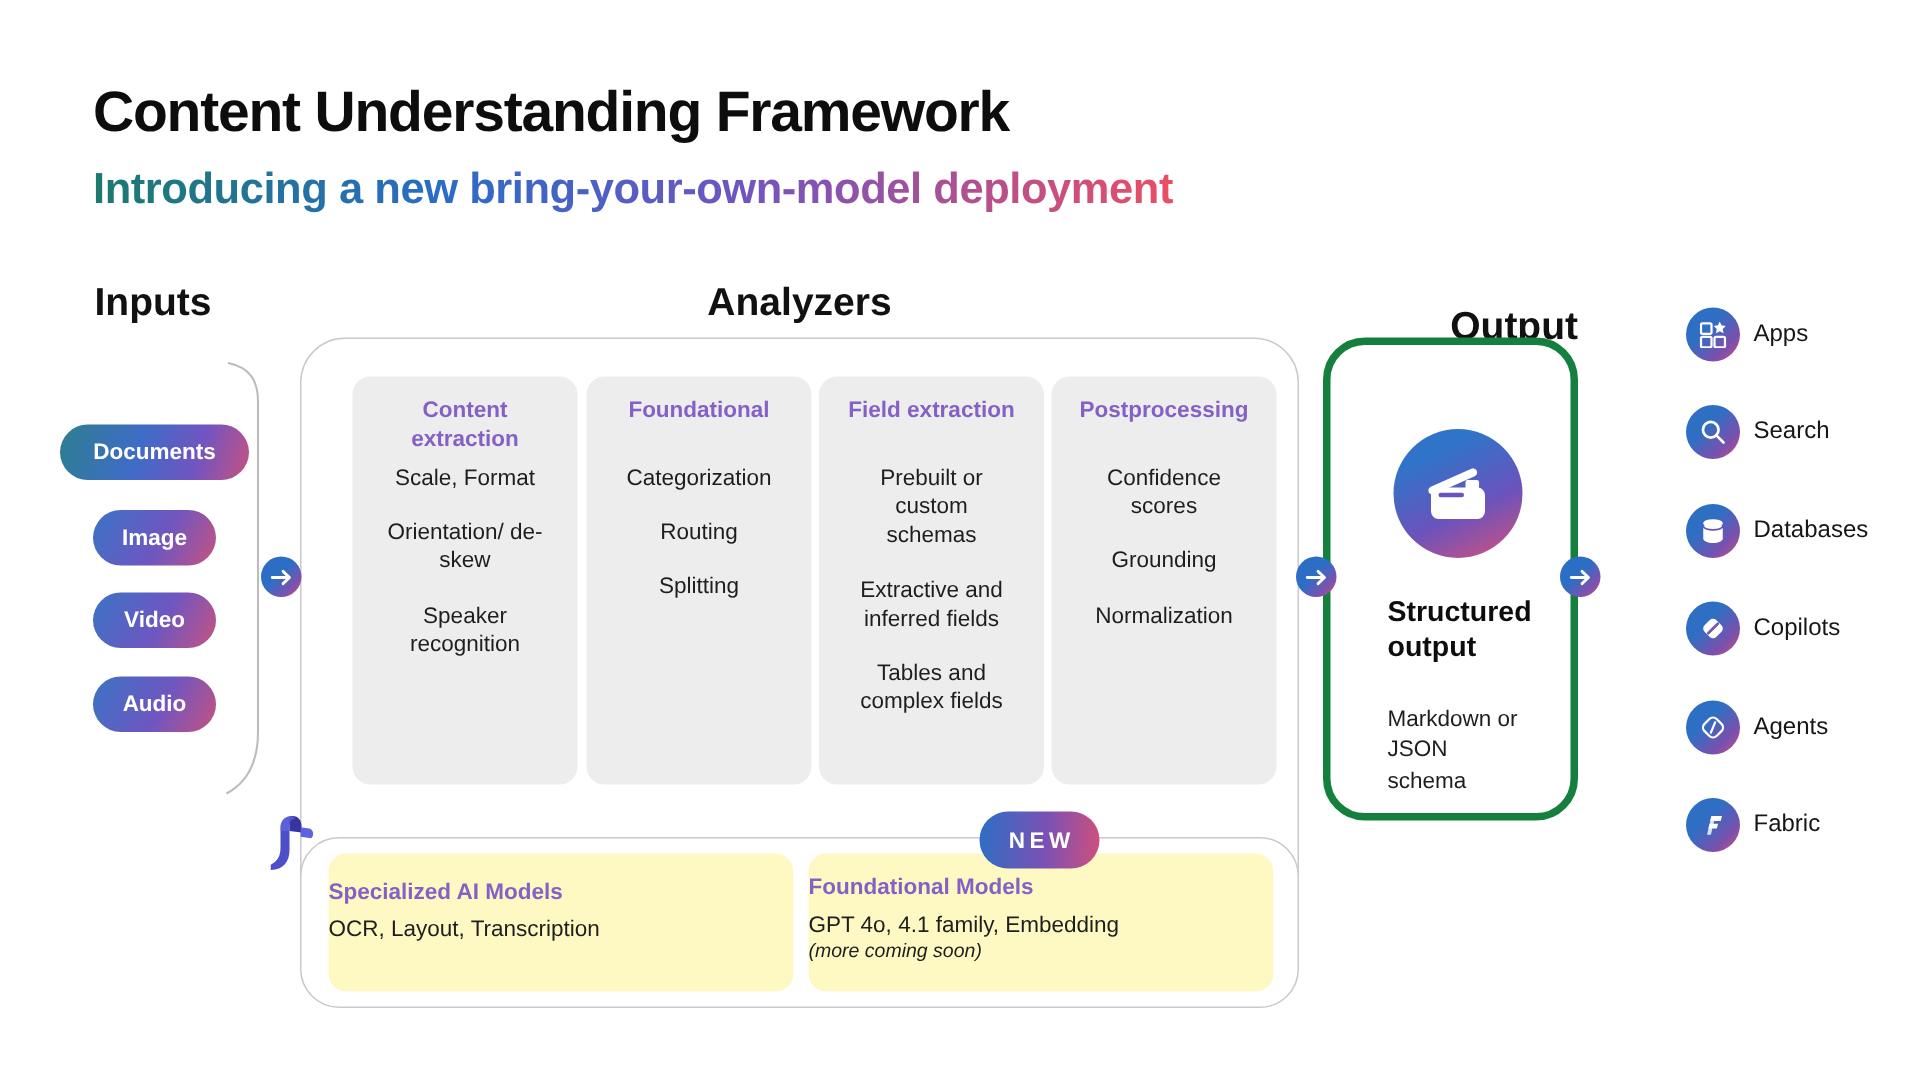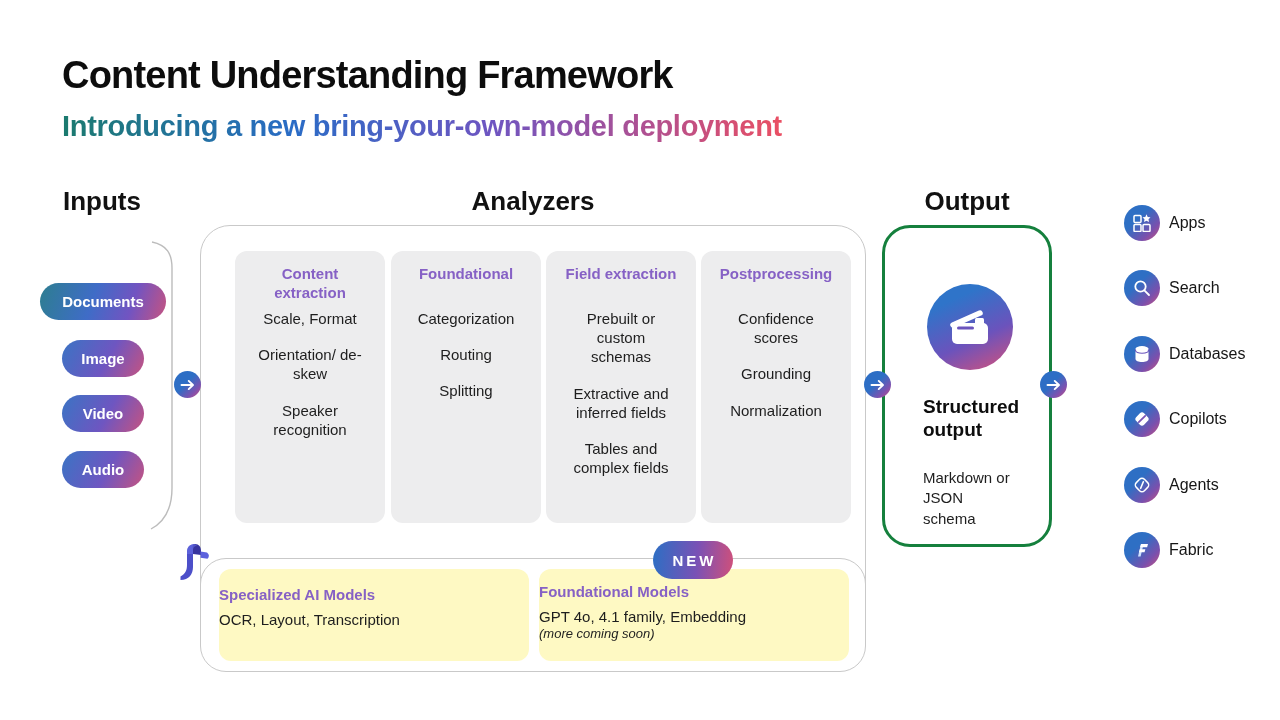--- a/index.html
+++ b/index.html
@@ -9,21 +9,21 @@
   
   .title{position:absolute;left:62px;top:54px;font-size:38px;font-weight:600;letter-spacing:-0.8px;color:#0d0d0d;}
   .subtitle{position:absolute;left:62px;top:110px;font-size:29px;font-weight:700;letter-spacing:-0.3px;
     background:linear-gradient(90deg,#1b7a6e 0%,#2a6cc6 32%,#6f55c1 60%,#b2508f 82%,#ea4f63 100%);
     -webkit-background-clip:text;background-clip:text;color:transparent;}
 
   
   .sec-label{position:absolute;top:186px;font-size:26px;font-weight:700;color:#111;}
   .sec-inputs{left:63px;}
   .sec-analyzers{left:200px;width:666px;text-align:center;}
-  .sec-output{left:882px;width:170px;text-align:center;}
+  .sec-output{left:882px;width:170px;text-align:right;margin-top:16px;}
 
   
   .pill{position:absolute;height:37px;border-radius:19px;color:#fff;font-size:15px;font-weight:600;
     display:flex;align-items:center;justify-content:center;}
   .pill-documents{left:40px;top:283px;width:126px;
     background:linear-gradient(108deg,#2d7e90 0%,#3f6cc7 42%,#7254c1 72%,#c65380 100%);}
   .pill-sm{left:62px;width:82px;
     background:linear-gradient(118deg,#3a74c4 0%,#6e56c1 55%,#c65380 100%);}
   .pill-image{top:340px;}
   .pill-video{top:395px;}
@@ -41,21 +41,21 @@
     border:1px solid #c9c9c9;border-radius:30px;box-sizing:border-box;}
   .an-col{position:absolute;top:25px;width:150px;height:272px;background:#ededee;border-radius:12px;
     text-align:center;box-sizing:border-box;}
   .an-col-0{left:34px;} .an-col-1{left:190px;} .an-col-2{left:345px;} .an-col-3{left:500px;}
   .an-head{margin:14px auto 0;min-height:44px;font-size:15px;font-weight:700;color:#8661c5;line-height:1.25;}
   .an-head.narrow{max-width:82px;}
   .an-item{max-width:112px;margin:0 auto 17px;font-size:15px;color:#1e1e1e;line-height:1.28;}
 
   
   .output-box{position:absolute;left:882px;top:225px;width:170px;height:322px;background:#fff;
-    border:3px solid #15803d;border-radius:28px;box-sizing:border-box;}
+    border:5px solid #15803d;border-radius:28px;box-sizing:border-box;}
   .out-circle{position:absolute;left:42px;top:56px;width:86px;height:86px;border-radius:50%;
     background:linear-gradient(155deg,#2f74c9 22%,#6b53bc 62%,#cb5180 96%);
     display:flex;align-items:center;justify-content:center;}
   .out-heading{position:absolute;left:38px;top:168px;width:100px;font-size:19px;font-weight:700;
     color:#0d0d0d;line-height:1.2;}
   .out-detail{position:absolute;left:38px;top:240px;width:96px;font-size:15px;color:#1e1e1e;line-height:1.35;}
 
   
   .dest-row{position:absolute;left:1124px;display:flex;align-items:center;gap:9px;height:36px;}
   .dest-circle{width:36px;height:36px;border-radius:50%;flex:0 0 auto;

